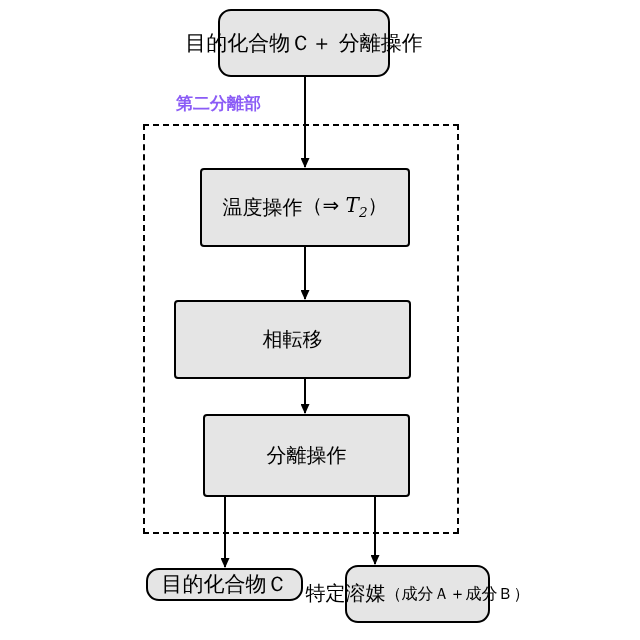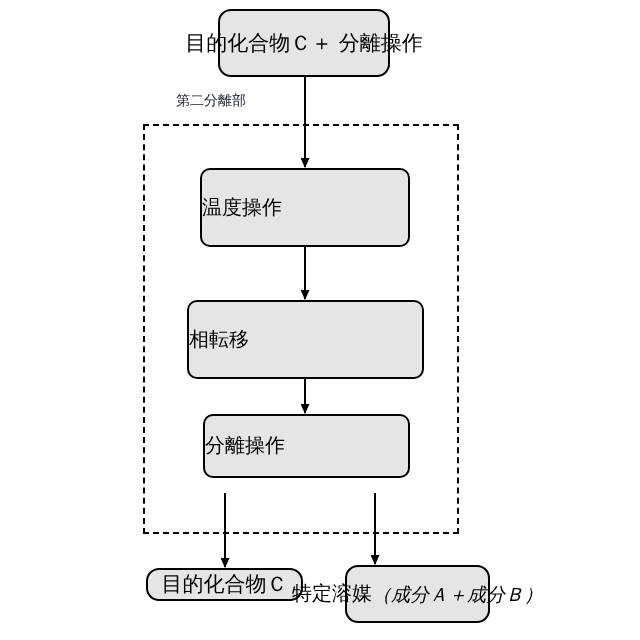--- a/index.html
+++ b/index.html
@@ -25,41 +25,41 @@
     color: #000000;
     text-align: center;
     background: #e5e5e5;
   }
   .rounded {
     border: 2.5px solid #000000;
     border-radius: 13px;
   }
   .rect {
     border: 2.5px solid #000000;
-    border-radius: 10px;
-    justify-content: space-between;
+    border-radius: 4px;
   }
   .line1 { line-height: 1.18; white-space: nowrap; }
   .line2 { line-height: 1.18; white-space: nowrap; }
   .t-lg { font-size: 21px; }
   .t-md { font-size: 20px; }
-  .t-sm { font-size: 19px; font-style: italic; }
+  .t-sm { font-size: 16px; }
   .ital { font-style: italic; font-family: "DejaVu Serif", "Liberation Serif", serif; }
   .ital sub { font-size: 0.68em; font-style: italic; }
   .group-box {
     position: absolute;
     box-sizing: border-box;
     border: 2.5px dashed #000000;
     background: transparent;
   }
   .group-label {
     position: absolute;
-    font-size: 14px;
-    color: #0f172a;
+    font-size: 17px;
+    color: #8b5cf6;
     white-space: nowrap;
+    font-weight: bold;
   }
   svg.links {
     position: absolute;
     left: 0;
     top: 0;
     width: 640px;
     height: 640px;
     pointer-events: none;
   }
 </style>
@@ -85,27 +85,28 @@
     <line x1="375" y1="493" x2="375" y2="564" stroke="#000000" stroke-width="2" marker-end="url(#arrowhead)"></line>
   </svg>
 
   <div class="node rounded" style="left:218px; top:9px; width:172px; height:68px;">
     <div class="line1 t-lg">目的化合物Ｃ</div>
     <div class="line2 t-lg">＋ 分離操作</div>
   </div>
 
   <div class="node rect" style="left:200px; top:168px; width:210px; height:79px;">
     <div class="line1 t-md">温度操作</div>
+    <div class="line2 t-md"><span>（⇒ </span><span class="ital"><span>T</span><sub>2</sub></span><span>）</span></div>
   </div>
 
-  <div class="node rect" style="left:187px; top:300px; width:237px; height:79px;">
+  <div class="node rect" style="left:174px; top:300px; width:237px; height:79px;">
     <div class="line1 t-md">相転移</div>
   </div>
 
-  <div class="node rect" style="left:203px; top:414px; width:207px; height:64px;">
+  <div class="node rect" style="left:203px; top:414px; width:207px; height:83px;">
     <div class="line1 t-md">分離操作</div>
   </div>
 
   <div class="node rounded" style="left:146px; top:568px; width:157px; height:33px;">
     <div class="line1 t-lg">目的化合物Ｃ</div>
   </div>
 
   <div class="node rounded" style="left:345px; top:565px; width:145px; height:58px;">
     <div class="line1 t-md">特定溶媒</div>
     <div class="line2 t-sm">（成分Ａ＋成分Ｂ）</div>

